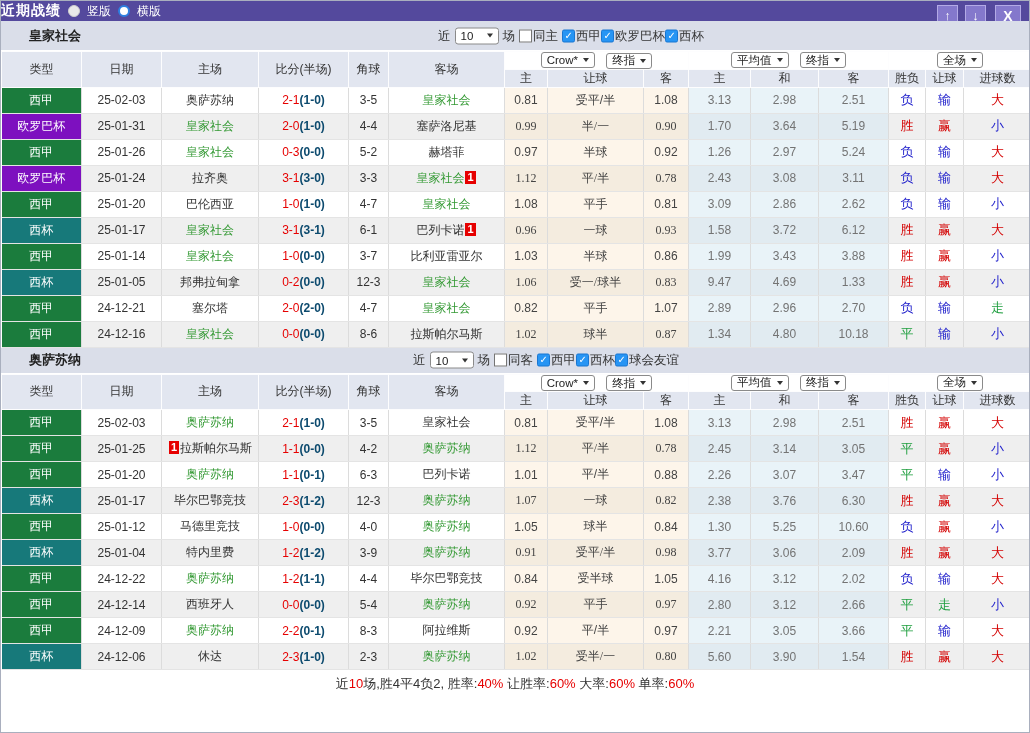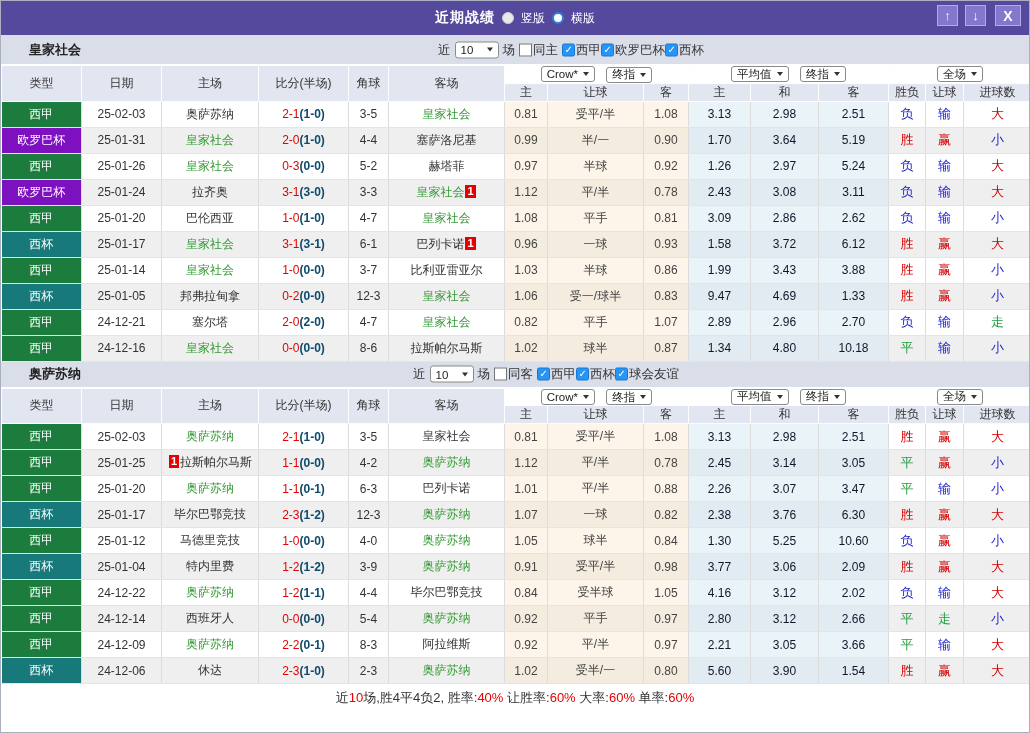--- a/index.html
+++ b/index.html
@@ -1,20 +1,20 @@
 <!DOCTYPE html>
 <html><head>
 <meta charset="utf-8">
 <style>
   * { margin:0; padding:0; box-sizing:border-box; }
   body { font-family:"Liberation Sans","DejaVu Sans",sans-serif; background:#fff; }
   #win { width:1030px; height:733px; border:1px solid #A9AFBE; overflow:hidden; background:#fff; position:relative; }
 
   
-  .titlebar { height:34px; background:#54499D; display:flex; align-items:center; justify-content:center; position:relative; color:#fff; }
+  .titlebar { height:20px; background:#54499D; display:flex; align-items:center; justify-content:flex-start; position:relative; color:#fff; }
   .titlebar .tgroup { display:flex; align-items:center; gap:7px; }
   .titlebar .ttl { font-size:14px; font-weight:bold; letter-spacing:1px; }
   .radio { width:12px; height:12px; border-radius:50%; display:inline-block; }
   .r-v { background:#E9E9E9; border:1px solid #CFCFCF; }
   .r-h { background:#fff; border:2px solid #2E7FE0; }
   .rlab { font-size:12px; }
   .winbtns { position:absolute; right:8px; top:4px; display:flex; gap:7px; }
   .wbtn { width:21px; height:21px; background:#8478CC; border:1px solid #B3AAE6; color:#fff; font-weight:bold; font-size:13px; display:flex; align-items:center; justify-content:center; cursor:pointer; }
   .wbtn.close { width:26px; margin-left:2px; font-size:14px; }
 
@@ -38,23 +38,23 @@
   
   table { border-collapse:collapse; table-layout:fixed; width:1030px; }
   thead td { background:#E2E6F0; border:1px solid #FDFDFE; font-size:12px; color:#333; text-align:center; }
   thead tr.selrow { height:17px; }
   thead tr.labrow { height:15px; }
   thead td.hsel { background:#fff; }
   thead td.hsel .sel { margin:0 4px; height:16px;text-align:center; }
   tbody td { border-right:1px solid #DCDCDC; border-bottom:1px solid #E4E4E4; text-align:center; font-size:12px; color:#333; height:26px; padding:0; overflow:hidden; }
   tbody tr { height:26px; }
   td.c-odds { background:#FDF5EA; color:#444; }
-  td.c-avg { background:#E9F3F8; color:#0f172a; }
+  td.c-avg { background:#E9F3F8; color:#737373; }
   tr.even td.c-plain, tr.even td.c-team, tr.even td.c-score, tr.even td.c-res { background:#EFEFEF; }
-  tr.even td.c-odds { background:#F4ECDF; }
+  tr.even td.c-odds { background:#F4ECDF;font-family:Liberation Serif, serif; }
   tr.even td.c-avg { background:#E1EBF1; }
   td.c-type { padding:0; }
   .tbadge { width:100%; height:100%; display:flex; align-items:center; justify-content:center; color:#fff; font-size:12px; }
   .t-green { color:#339933; }
   .sc-red, .red { color:#E60000; }
   .half { color:#0c4a6e;font-weight:bold; }
   .rbadge { display:inline-block; background:#E60000; color:#fff; font-size:11px; font-weight:bold; line-height:13px; padding:0 2px; margin:0 1px; vertical-align:1px; }
   td.c-res { font-size:13px; }
 
   

